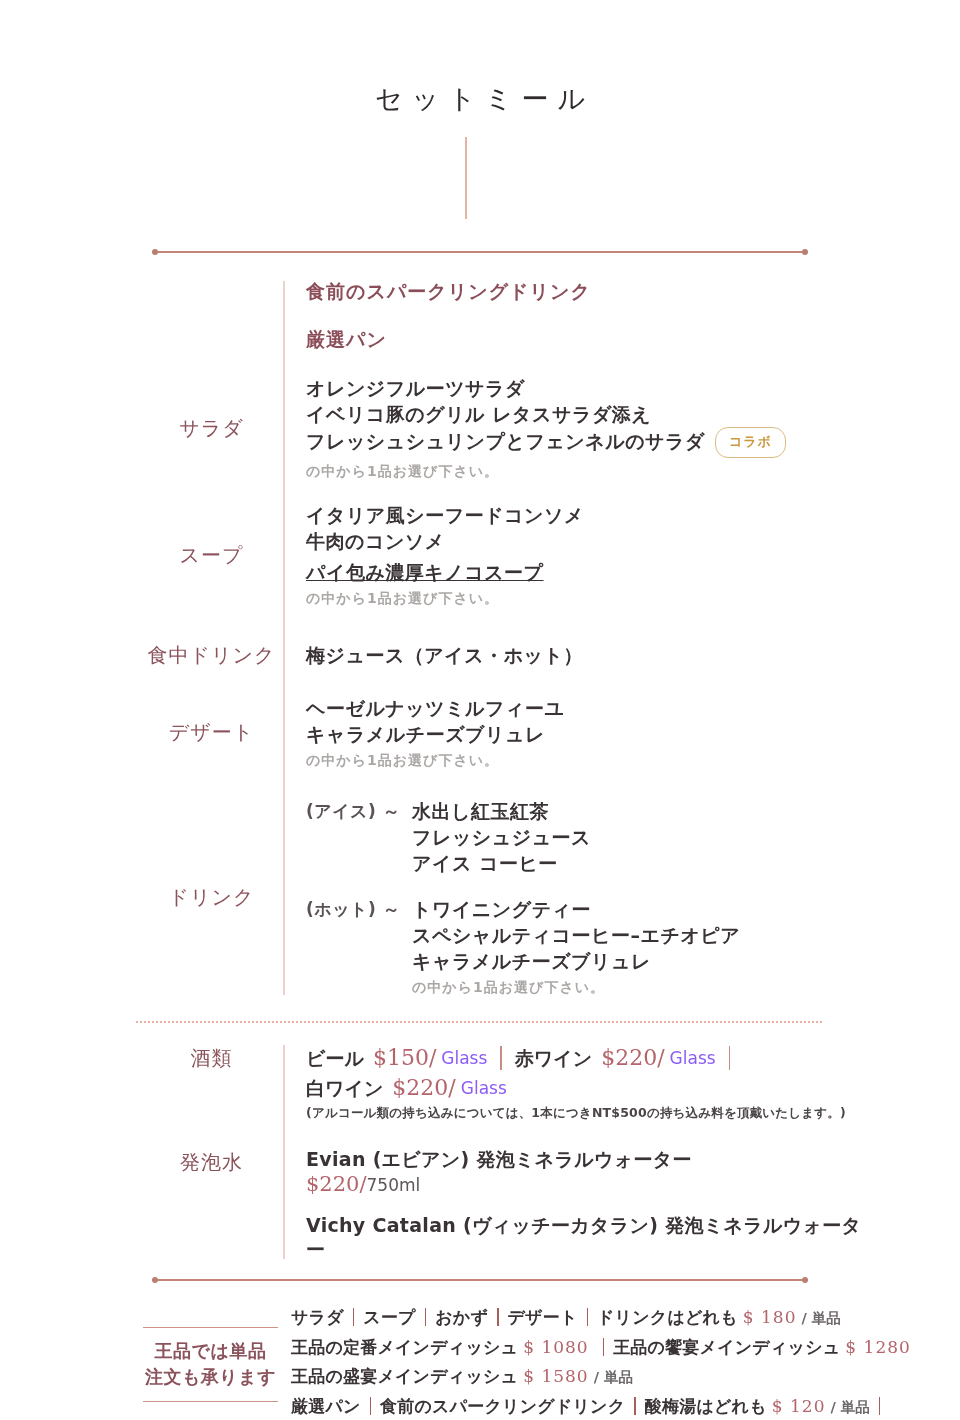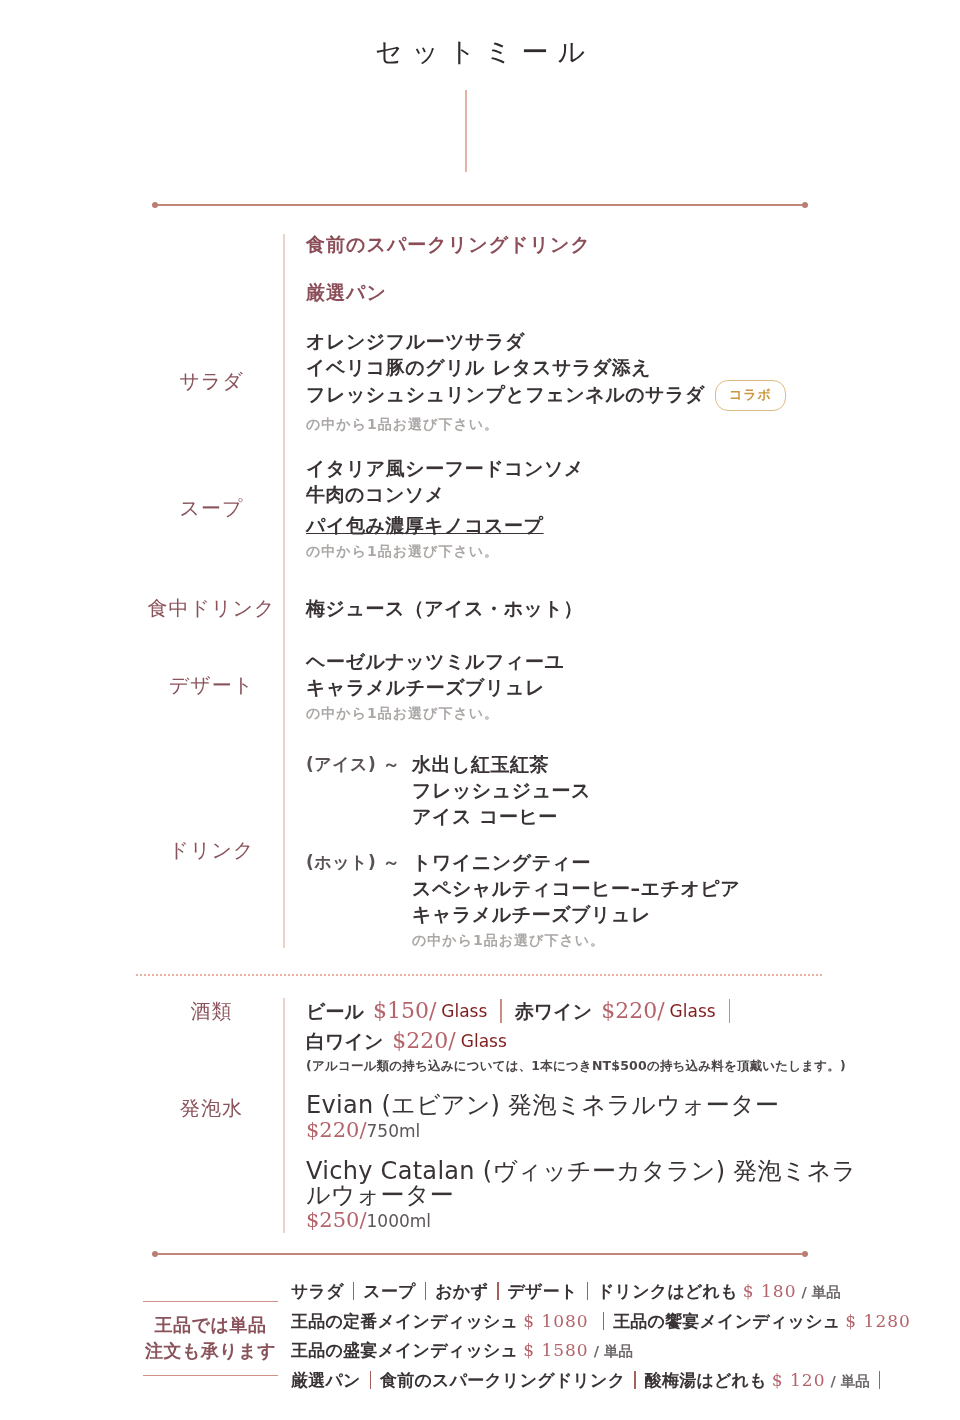--- a/index.html
+++ b/index.html
@@ -6,21 +6,21 @@
   html,body { margin:0; padding:0; }
   body {
     width:960px; height:1420px; background:#ffffff; overflow:hidden;
     font-family:"DejaVu Sans","Liberation Sans",sans-serif;
     color:#3a3335;
   }
   .page { width:960px; height:1420px; position:relative; }
 
   
   .title {
-    margin:0; padding-top:34px; text-align:center;
+    margin:9px; padding-top:72px; text-align:center;
     font-family:"DejaVu Serif","Liberation Serif",serif;
     font-size:27px; font-weight:500; letter-spacing:9px; text-indent:9px;
     color:#2f2a2c;
   }
   .title-tail { width:2px; height:82px; background:#e3b4a4; margin:20px 0 0 465px; }
 
   
   .h-divider { display:flex; align-items:center; margin:30px 152px 0 152px; }
   .h-divider .dot { width:6px; height:6px; border-radius:50%; background:#b97e6f; flex:0 0 auto; }
   .h-divider .line { flex:1; height:2px; background:#c28577; }
@@ -51,26 +51,26 @@
   .drink-prefix { flex:0 0 106px; color:#5a5254; font-size:17px; font-weight:bold; line-height:26px; letter-spacing:0.5px; }
   .drink-items { flex:1; }
 
   .dotted-divider { margin:24px 138px 0 136px; border-top:2px dotted #eab1a0; height:0; }
 
   
   .serif-price { font-family:"DejaVu Serif","Liberation Serif",serif; font-weight:400; color:#b4646a; }
   .alc-line { display:flex; align-items:center; line-height:30px; }
   .alc-line .item-name { font-size:19px; font-weight:bold; }
   .alc-line .price { font-size:22px; margin:0 5px 0 9px; }
-  .alc-line .glass { font-size:17px; color:#7f1d1d; }
+  .alc-line .glass { font-size:17px; color:#8b5cf6; }
   .vbar { display:inline-block; width:1.5px; height:24px; background:#ca8d85; margin:0 13px; flex:0 0 auto; }
   .alc-note { font-size:12.5px; font-weight:bold; color:#4b4547; margin-top:2px; letter-spacing:0.2px; }
   .sw-item { margin-top:14px; }
   .sw-item:first-child { margin-top:0; }
-  .sw-name { font-size:24px; font-weight:normal; line-height:24px; letter-spacing:0.3px; }
+  .sw-name { font-size:19px; font-weight:bold; line-height:24px; letter-spacing:0.3px; }
   .sw-price-line { line-height:26px; }
   .sw-price-line .price { font-size:21px; }
   .sw-price-line .size { font-size:17px; font-weight:500; color:#5c5658; }
 
   
   .single-order { display:flex; margin:20px 50px 0 143px; }
   .so-left {
     flex:0 0 135px; margin-top:24px; align-self:flex-start;
     border-top:1.5px solid #cf9489; border-bottom:1.5px solid #cf9489;
     padding:10px 0 11px; text-align:center;
@@ -183,34 +183,31 @@
         </div>
         <div class="alc-line">
           <span class="item-name">白ワイン</span>
           <span class="price serif-price">$220/</span>
           <span class="glass">Glass</span>
         </div>
         <div class="alc-note">(アルコール類の持ち込みについては、1本につきNT$500の持ち込み料を頂戴いたします。)</div>
       </div>
     </div>
 
-    <div class="row" style="margin-top:18px;">
+    <div class="row" style="margin-top:25px;">
       <div class="lbl top">発泡水</div>
       <div class="content">
         <div class="sw-item">
           <div class="sw-name">Evian (エビアン) 発泡ミネラルウォーター</div>
           <div class="sw-price-line">
             <span class="price serif-price">$220/</span><span class="size">750ml</span>
           </div>
         </div>
         <div class="sw-item">
           <div class="sw-name">Vichy Catalan (ヴィッチーカタラン) 発泡ミネラルウォーター</div>
-          <div class="sw-price-line">
-            <span class="price serif-price">$250/</span><span class="size">1000ml</span>
-          </div>
         </div>
       </div>
     </div>
   </div>
 
   <div class="h-divider" style="margin-top:16px;">
     <span class="dot"></span>
     <span class="line"></span>
     <span class="dot"></span>
   </div>

